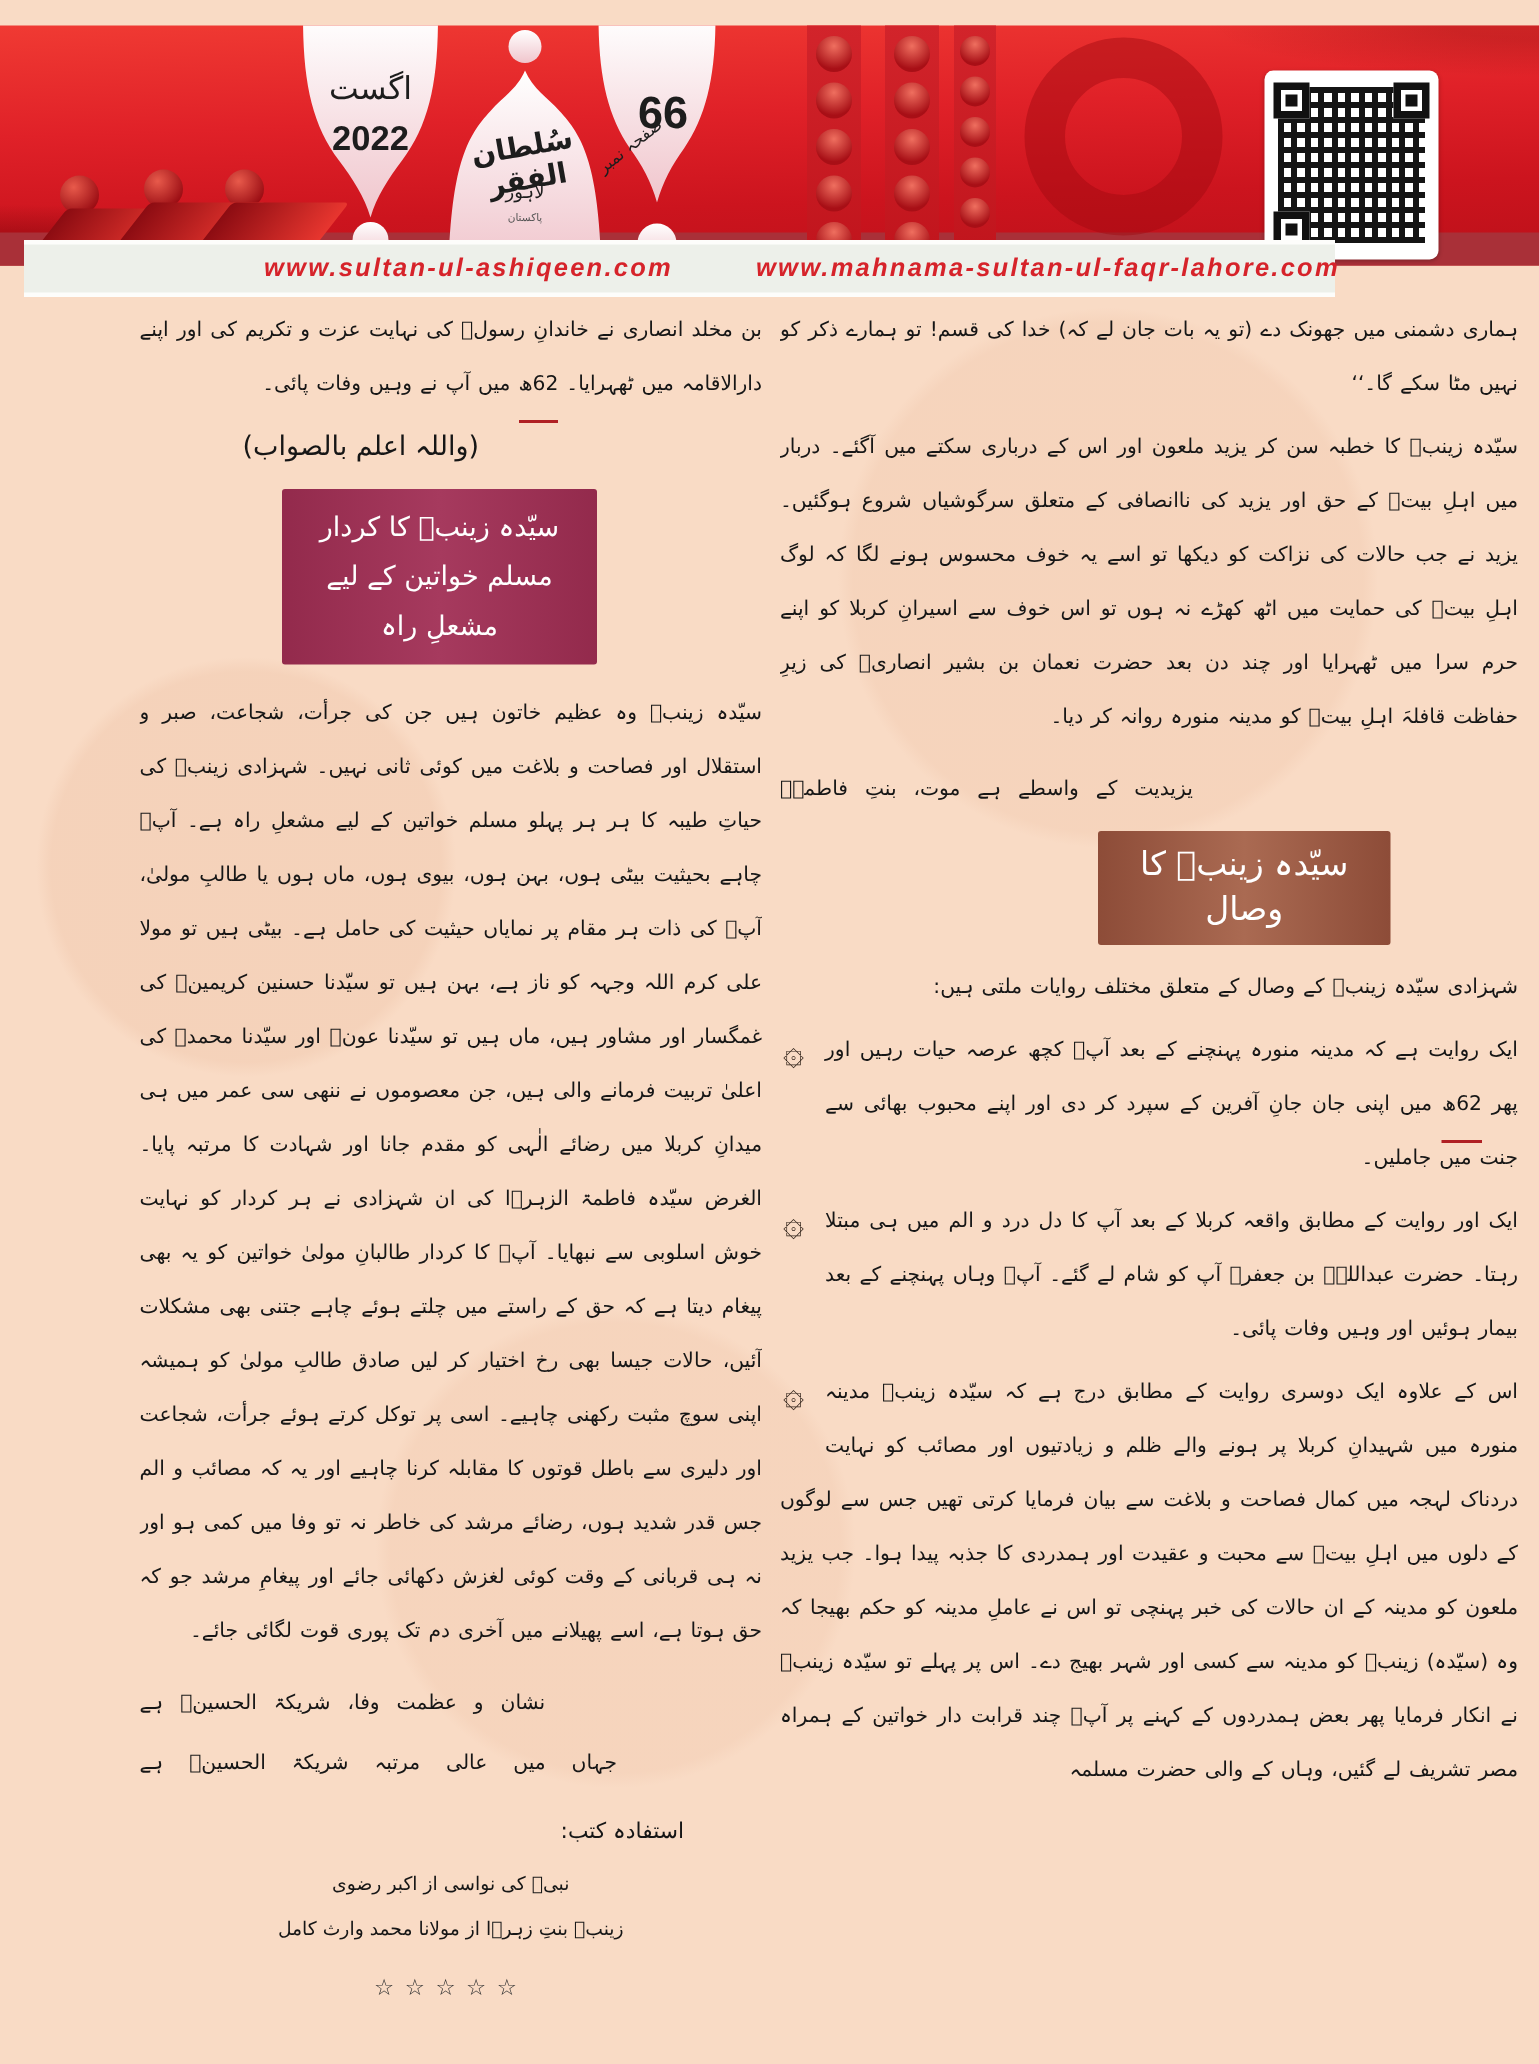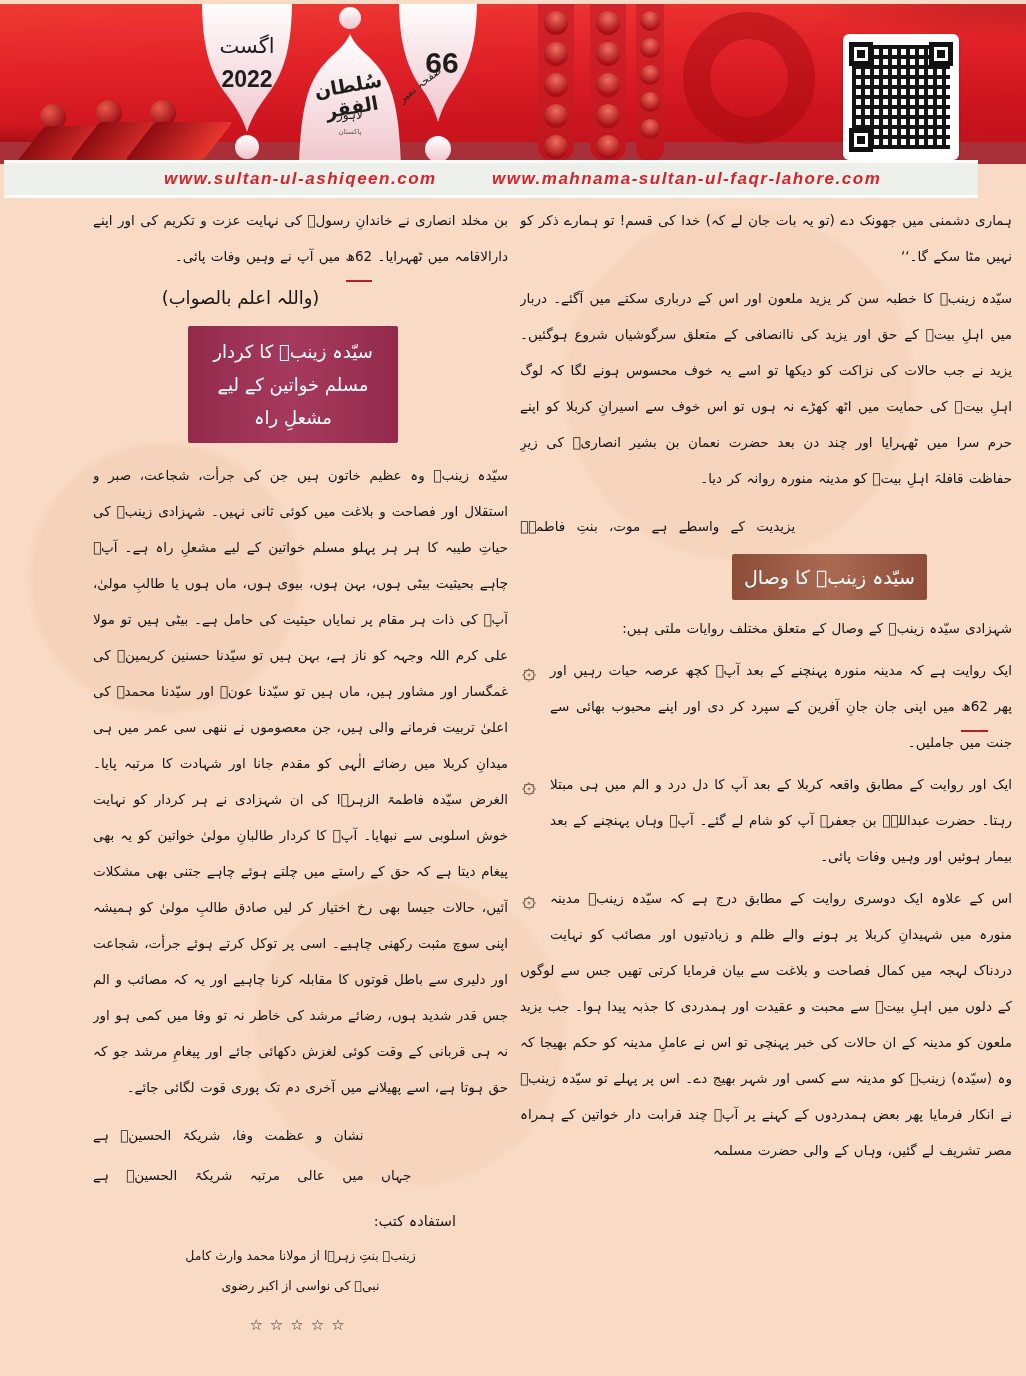--- a/index.html
+++ b/index.html
@@ -6,21 +6,21 @@
   #page{
     position:relative;width:1026px;height:1376px;overflow:hidden;
     font-family:"DejaVu Sans",sans-serif;
     background:
       radial-gradient(circle at 16% 42%, rgba(224,165,130,.16) 0 130px, transparent 140px),
       radial-gradient(circle at 72% 28%, rgba(224,165,130,.13) 0 170px, transparent 180px),
       radial-gradient(circle at 40% 75%, rgba(224,165,130,.12) 0 150px, transparent 160px),
       #f9dbc5;
   }
   
-  .header{position:absolute;left:0;top:4px;width:1026px;height:160px;
+  .header{position:absolute;left:0;top:17px;width:1026px;height:160px;
     background:linear-gradient(178deg,#f03a33 0%,#e02128 38%,#cc141e 70%,#bb1019 100%);overflow:visible;z-index:5;}
   .header .vignette{position:absolute;inset:0;
     background:radial-gradient(ellipse at 0% 100%, rgba(120,6,10,.55) 0 90px, transparent 260px),
                radial-gradient(ellipse at 100% 0%, rgba(120,6,10,.25) 0 60px, transparent 220px);}
   .band{position:absolute;left:0;top:138px;width:1026px;height:22px;background:#a93038;}
   
   .slant{position:absolute;height:38px;width:78px;transform:skewX(-38deg);
     background:linear-gradient(90deg,#8c0c12,#e8362f);border-radius:3px;}
   .slantball{position:absolute;width:26px;height:26px;border-radius:50%;
     background:radial-gradient(circle at 35% 30%, #e85a4b, #9c0e14 75%);}
@@ -39,42 +39,42 @@
   .qr .mat{position:absolute;left:9px;top:11px;width:98px;height:104px;
      background:
       repeating-linear-gradient(90deg,#141414 0 4px,transparent 4px 9px),
       repeating-linear-gradient(0deg,#141414 0 4px,transparent 4px 10px),
       repeating-linear-gradient(45deg,#fff 0 3px,transparent 3px 11px);
      background-color:#fff;}
   .finder{position:absolute;width:24px;height:24px;border:5px solid #111;background:#fff;box-sizing:border-box;}
   .finder::after{content:"";position:absolute;left:3px;top:3px;width:8px;height:8px;background:#111;}
   .f-tl{left:6px;top:8px}.f-tr{right:6px;top:8px}.f-bl{left:6px;bottom:8px}
   
-  .urlstrip{position:absolute;left:4px;top:160px;width:974px;height:38px;background:#edf0ea;
+  .urlstrip{position:absolute;left:16px;top:160px;width:874px;height:38px;background:#edf0ea;
     border-top:3px solid #fdfdfb;border-bottom:3px solid #fdfdfb;box-sizing:border-box;z-index:10;
     display:flex;align-items:center;}
   .url{font-family:"Liberation Sans",sans-serif;font-weight:bold;font-style:italic;
     color:#d6232a;font-size:17px;letter-spacing:1.5px;white-space:nowrap;}
   .url-left{position:absolute;left:160px;}
   .url-right{position:absolute;left:488px;}
   
   .col{position:absolute;top:202px;direction:rtl;color:#161616;font-size:13.5px;line-height:36px;
     text-align:justify;z-index:2;}
   .col-left{left:93px;width:415px;height:1160px;overflow:hidden;}
   .col-right{left:520px;width:492px;height:1160px;overflow:hidden;}
   .para{margin:0 0 6px 0;word-spacing:1px;}
   .hij{border-bottom:2px solid #b02024;padding-bottom:16px;}
   .orn{float:left;font-size:24px;line-height:38px;color:#2f2118;margin:0 14px 0 2px;}
   .poem{text-align:left;word-spacing:7px;margin:10px 0 8px;line-height:40px;}
   .poem .l2{word-spacing:13px;}
   .hbox{color:#fff;text-align:center;box-sizing:border-box;border-radius:2px;}
   .hbox1{background:linear-gradient(90deg,#932a4c,#a63a5e 50%,#932a4c);
      width:210px;margin:10px 110px 14px 68px;padding:9px 6px;font-size:18px;line-height:33px;}
   .hbox2{background:linear-gradient(90deg,#8d4c38,#aa6a52 50%,#8d4c38);
-     width:195px;margin:8px 85px 10px auto;padding:8px 6px;font-size:19px;line-height:30px;}
+     width:195px;margin:8px 85px 10px auto;padding:8px 6px;font-size:22px;line-height:30px;}
   .attrib{text-align:center;margin:0 120px 4px 0;font-size:18px;direction:rtl;}
   .cap-l2{max-height:684px;overflow:hidden;}
   .cap-b3{max-height:368px;overflow:hidden;margin-bottom:0;}
   .refhead{text-align:right;padding-right:52px;font-size:14.5px;margin:4px 0 2px;}
   .refbook{text-align:center;font-size:12.5px;line-height:30px;}
   .stars{text-align:center;font-size:15px;letter-spacing:7px;color:#333;margin-top:6px;}
 </style>
 </head>
 <body>
 
@@ -182,22 +182,22 @@
     </div>
 
     <div class="para cap-l2">سیّدہ زینبؓ وہ عظیم خاتون ہیں جن کی جرأت، شجاعت، صبر و استقلال اور فصاحت و بلاغت میں کوئی ثانی نہیں۔ شہزادی زینبؓ کی حیاتِ طیبہ کا ہر ہر پہلو مسلم خواتین کے لیے مشعلِ راہ ہے۔ آپؓ چاہے بحیثیت بیٹی ہوں، بہن ہوں، بیوی ہوں، ماں ہوں یا طالبِ مولیٰ، آپؓ کی ذات ہر مقام پر نمایاں حیثیت کی حامل ہے۔ بیٹی ہیں تو مولا علی کرم اللہ وجہہ کو ناز ہے، بہن ہیں تو سیّدنا حسنین کریمینؓ کی غمگسار اور مشاور ہیں، ماں ہیں تو سیّدنا عونؓ اور سیّدنا محمدؓ کی اعلیٰ تربیت فرمانے والی ہیں، جن معصوموں نے ننھی سی عمر میں ہی میدانِ کربلا میں رضائے الٰہی کو مقدم جانا اور شہادت کا مرتبہ پایا۔ الغرض سیّدہ فاطمۃ الزہرؓا کی ان شہزادی نے ہر کردار کو نہایت خوش اسلوبی سے نبھایا۔ آپؓ کا کردار طالبانِ مولیٰ خواتین کو یہ بھی پیغام دیتا ہے کہ حق کے راستے میں چلتے ہوئے چاہے جتنی بھی مشکلات آئیں، حالات جیسا بھی رخ اختیار کر لیں صادق طالبِ مولیٰ کو ہمیشہ اپنی سوچ مثبت رکھنی چاہیے۔ اسی پر توکل کرتے ہوئے جرأت، شجاعت اور دلیری سے باطل قوتوں کا مقابلہ کرنا چاہیے اور یہ کہ مصائب و الم جس قدر شدید ہوں، رضائے مرشد کی خاطر نہ تو وفا میں کمی ہو اور نہ ہی قربانی کے وقت کوئی لغزش دکھائی جائے اور پیغامِ مرشد جو کہ حق ہوتا ہے، اسے پھیلانے میں آخری دم تک پوری قوت لگائی جائے۔</div>
 
     <div class="poem">
       <div>نشان و عظمت وفا، شریکۃ الحسینؓ ہے</div>
       <div class="l2">جہاں میں عالی مرتبہ شریکۃ الحسینؓ ہے</div>
     </div>
 
     <div class="refhead">استفادہ کتب:</div>
+    <div class="refbook">نبیؐ کی نواسی از اکبر رضوی</div>
     <div class="refbook">زینبؓ بنتِ زہرؓا از مولانا محمد وارث کامل</div>
-    <div class="refbook">نبیؐ کی نواسی از اکبر رضوی</div>
     <div class="stars">☆☆☆☆☆</div>
   </div>
 
   <div class="col col-right">
     <div class="para">ہماری دشمنی میں جھونک دے (تو یہ بات جان لے کہ) خدا کی قسم! تو ہمارے ذکر کو نہیں مٹا سکے گا۔‘‘</div>
     <div class="para">سیّدہ زینبؓ کا خطبہ سن کر یزید ملعون اور اس کے درباری سکتے میں آگئے۔ دربار میں اہلِ بیتؓ کے حق اور یزید کی ناانصافی کے متعلق سرگوشیاں شروع ہوگئیں۔ یزید نے جب حالات کی نزاکت کو دیکھا تو اسے یہ خوف محسوس ہونے لگا کہ لوگ اہلِ بیتؓ کی حمایت میں اٹھ کھڑے نہ ہوں تو اس خوف سے اسیرانِ کربلا کو اپنے حرم سرا میں ٹھہرایا اور چند دن بعد حضرت نعمان بن بشیر انصاریؓ کی زیرِ حفاظت قافلہَ اہلِ بیتؓ کو مدینہ منورہ روانہ کر دیا۔</div>
 
     <div class="poem">
       <div>یزیدیت کے واسطے ہے موت، بنتِ فاطمہؓ</div>
     </div>

